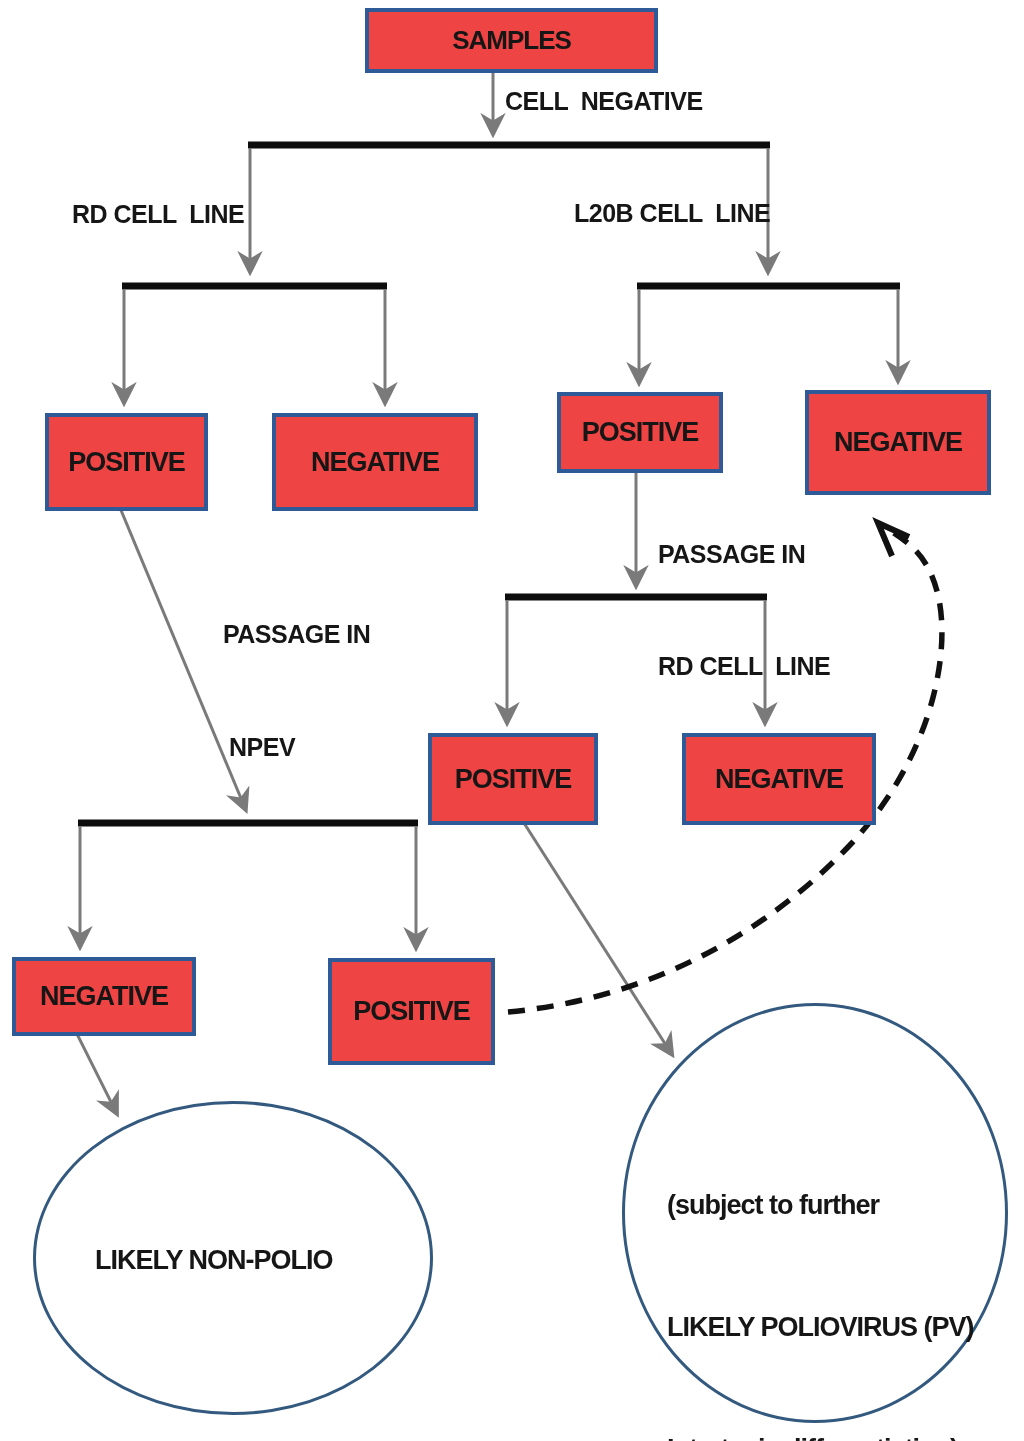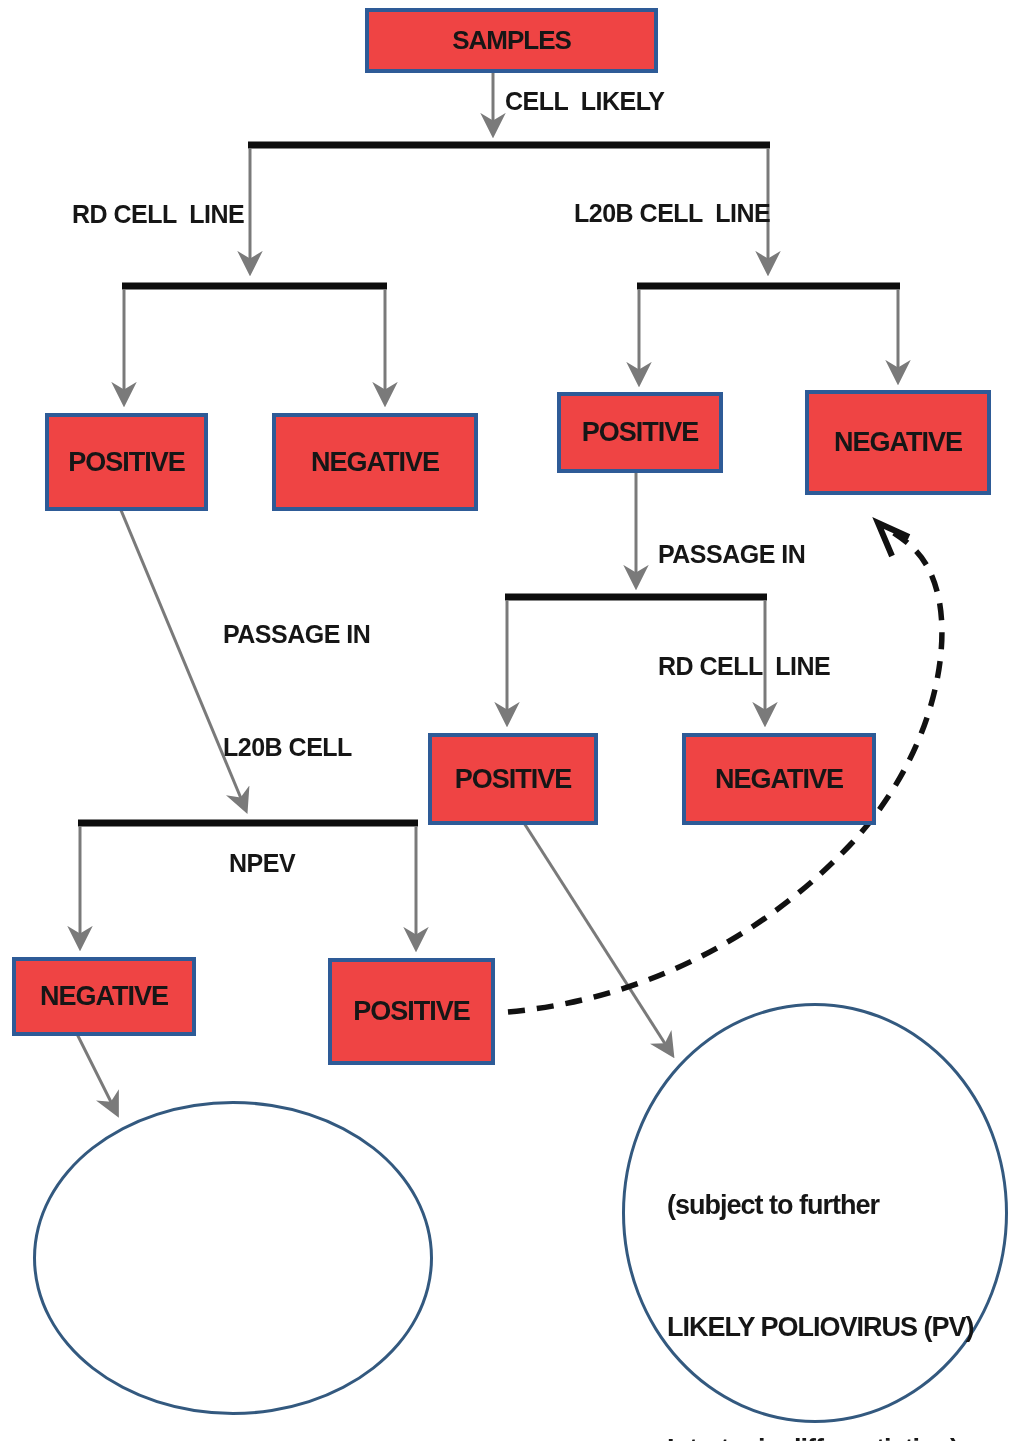--- a/index.html
+++ b/index.html
@@ -76,47 +76,47 @@
     <line x1="75" y1="1030" x2="116" y2="1112" stroke="#7a7a7a" stroke-width="3" marker-end="url(#ag)"></line>
 
     <line x1="508" y1="798" x2="671" y2="1053" stroke="#7a7a7a" stroke-width="3" marker-end="url(#ag)"></line>
 
     <path d="M 508 1012 C 640 1000 760 940 850 845 C 930 760 952 655 938 595 C 929 558 912 544 886 528" fill="none" stroke="#111111" stroke-width="5.5" stroke-dasharray="17 12"></path>
     <path d="M 909 537 L 878 523 L 892 556" fill="none" stroke="#111111" stroke-width="6"></path>
   </svg>
 
   <div class="box" style="left:365px;top:8px;width:285px;height:57px;font-size:26px;">SAMPLES</div>
 
-  <div class="lbl" style="left:505px;top:88px;">CELL  LIKELY</div>
+  <div class="lbl" style="left:505px;top:88px;">CELL  NEGATIVE</div>
   <div class="lbl" style="left:72px;top:201px;">RD CELL  LINE</div>
   <div class="lbl" style="left:574px;top:200px;">L20B CELL  LINE</div>
 
   <div class="box" style="left:45px;top:413px;width:155px;height:90px;">POSITIVE</div>
   <div class="box" style="left:272px;top:413px;width:198px;height:90px;">NEGATIVE</div>
   <div class="box" style="left:557px;top:392px;width:158px;height:73px;">POSITIVE</div>
   <div class="box" style="left:805px;top:390px;width:178px;height:97px;">NEGATIVE</div>
 
   <div class="lbl" style="left:658px;top:486px;">
     <div style="height:57px;">PASSAGE IN</div>
     <div>RD CELL  LINE</div>
   </div>
   <div class="lbl" style="left:223px;top:566px;">
     <div style="height:58px;">PASSAGE IN</div>
-    <div style="height:61px;">L20B CELL</div>
     <div style="padding-left:6px;">NPEV</div>
   </div>
 
   <div class="box" style="left:428px;top:733px;width:162px;height:84px;">POSITIVE</div>
   <div class="box" style="left:682px;top:733px;width:186px;height:84px;">NEGATIVE</div>
 
   <div class="box" style="left:12px;top:957px;width:176px;height:71px;">NEGATIVE</div>
   <div class="box" style="left:328px;top:958px;width:159px;height:99px;">POSITIVE</div>
 
   <div class="ellipse" style="left:33px;top:1101px;width:394px;height:308px;"></div>
   <div class="eltext" style="left:95px;top:1183px;">
+    <div>LIKELY NON-POLIO</div>
   </div>
 
   <div class="ellipse" style="left:622px;top:1003px;width:380px;height:414px;"></div>
   <div class="eltext pv" style="left:667px;top:1128px;">
     <div>(subject to further</div>
     <div>LIKELY POLIOVIRUS (PV)</div>
     <div>Intratypic differentiation)</div>
   </div>
 
 </div>

